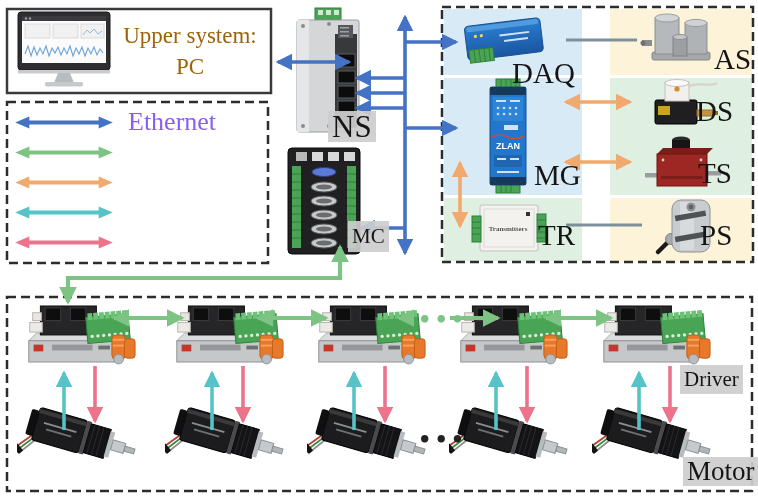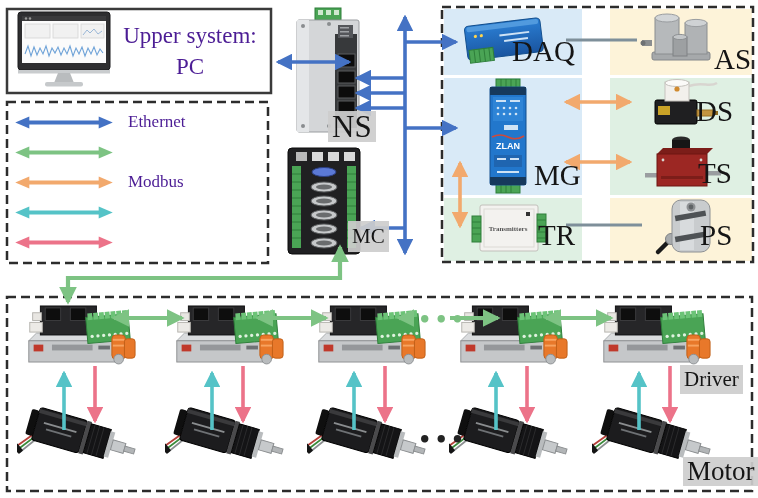--- a/index.html
+++ b/index.html
@@ -5,24 +5,24 @@
   html,body{margin:0;padding:0;background:#fff;}
   #canvas{position:relative;width:758px;height:498px;background:#fff;overflow:hidden;
           font-family:"Liberation Serif", serif;color:#111;}
   svg{display:block;}
   .devbox{position:absolute;z-index:3;}
   .devbox svg{overflow:visible;}
   .tag{position:absolute;z-index:6;background:rgba(205,205,205,.92);padding:0 4px;
        font-size:29px;line-height:31px;color:#151515;}
   .cell-label{position:absolute;z-index:6;font-size:29px;line-height:30px;color:#151515;}
   .pc-text{position:absolute;left:112px;top:20px;width:156px;z-index:6;text-align:center;
-           font-size:23px;line-height:31px;color:#4c1d95;}
+           font-size:23px;line-height:31px;color:#a16207;}
   .legend-row{position:absolute;left:14px;height:26px;display:flex;align-items:center;z-index:6;}
   .legend-row .leg-arrow{width:100px;height:15px;flex:0 0 auto;}
-  .legend-row .leg-label{margin-left:14px;font-size:17px;color:#4c1d95;white-space:nowrap;}
+  .legend-row .leg-label{margin-left:14px;font-size:26px;color:#8b5cf6;white-space:nowrap;}
   .dots{position:absolute;z-index:6;font-family:"DejaVu Sans",sans-serif;font-weight:bold;
         font-size:21px;letter-spacing:3px;}
   #bg-layer{position:absolute;left:0;top:0;z-index:1;}
   #wire-layer{position:absolute;left:0;top:0;z-index:4;pointer-events:none;}
 </style>
 </head>
 <body>
 
 <div id="canvas">
 
@@ -83,21 +83,20 @@
     </span>
   </div>
   <div class="legend-row" style="top:169px">
     <span class="leg-arrow" style="color: rgb(242, 169, 109);">
       <svg width="100" height="15" viewBox="0 0 104 16">
           <line x1="13" y1="8" x2="91" y2="8" stroke="currentColor" stroke-width="4.5"></line>
           <polygon points="0,8 15,1.5 15,14.5" fill="currentColor"></polygon>
           <polygon points="104,8 89,1.5 89,14.5" fill="currentColor"></polygon>
         </svg>
     </span>
-    <span class="leg-label">Modbus</span>
   </div>
   <div class="legend-row" style="top:199px">
     <span class="leg-arrow" style="color: rgb(85, 195, 199);">
       <svg width="100" height="15" viewBox="0 0 104 16">
           <line x1="13" y1="8" x2="91" y2="8" stroke="currentColor" stroke-width="4.5"></line>
           <polygon points="0,8 15,1.5 15,14.5" fill="currentColor"></polygon>
           <polygon points="104,8 89,1.5 89,14.5" fill="currentColor"></polygon>
         </svg>
     </span>
   </div>
@@ -196,21 +195,21 @@
         <rect x="40" y="22" width="30" height="2" fill="#cfe3f5"></rect>
           <rect x="44" y="28" width="24" height="2" fill="#cfe3f5"></rect>
         <rect x="8" y="34" width="24" height="13" fill="#4aa455" stroke="#2e7e3a"></rect>
         <line x1="13" y1="34" x2="13" y2="47" stroke="#2e7e3a"></line>
           <line x1="18" y1="34" x2="18" y2="47" stroke="#2e7e3a"></line>
           <line x1="23" y1="34" x2="23" y2="47" stroke="#2e7e3a"></line>
           <line x1="28" y1="34" x2="28" y2="47" stroke="#2e7e3a"></line>
       </g>
     </svg>
   </div>
-  <div class="cell-label" style="left:512px;top:36px">DAQ</div>
+  <div class="cell-label" style="left:512px;top:58px">DAQ</div>
 
   <div class="devbox" style="left:640px;top:10px;width:80px;height:62px">
     <svg width="80" height="62" viewBox="0 0 80 62">
       <rect x="2" y="30" width="10" height="6" fill="#8a8d8f"></rect>
         <circle cx="3" cy="33" r="2.5" fill="#6e7173"></circle>
       <rect x="12" y="42" width="58" height="8" rx="2" fill="#a6a9ab" stroke="#84878a"></rect>
       <rect x="15" y="8" width="24" height="36" fill="#b6b9bb" stroke="#8a8d8f"></rect>
       <ellipse cx="27" cy="8" rx="12" ry="4" fill="#d2d5d7" stroke="#9a9da0"></ellipse>
       <rect x="45" y="13" width="22" height="31" fill="#b0b3b5" stroke="#8a8d8f"></rect>
       <ellipse cx="56" cy="13" rx="11" ry="3.6" fill="#cfd2d4" stroke="#9a9da0"></ellipse>

